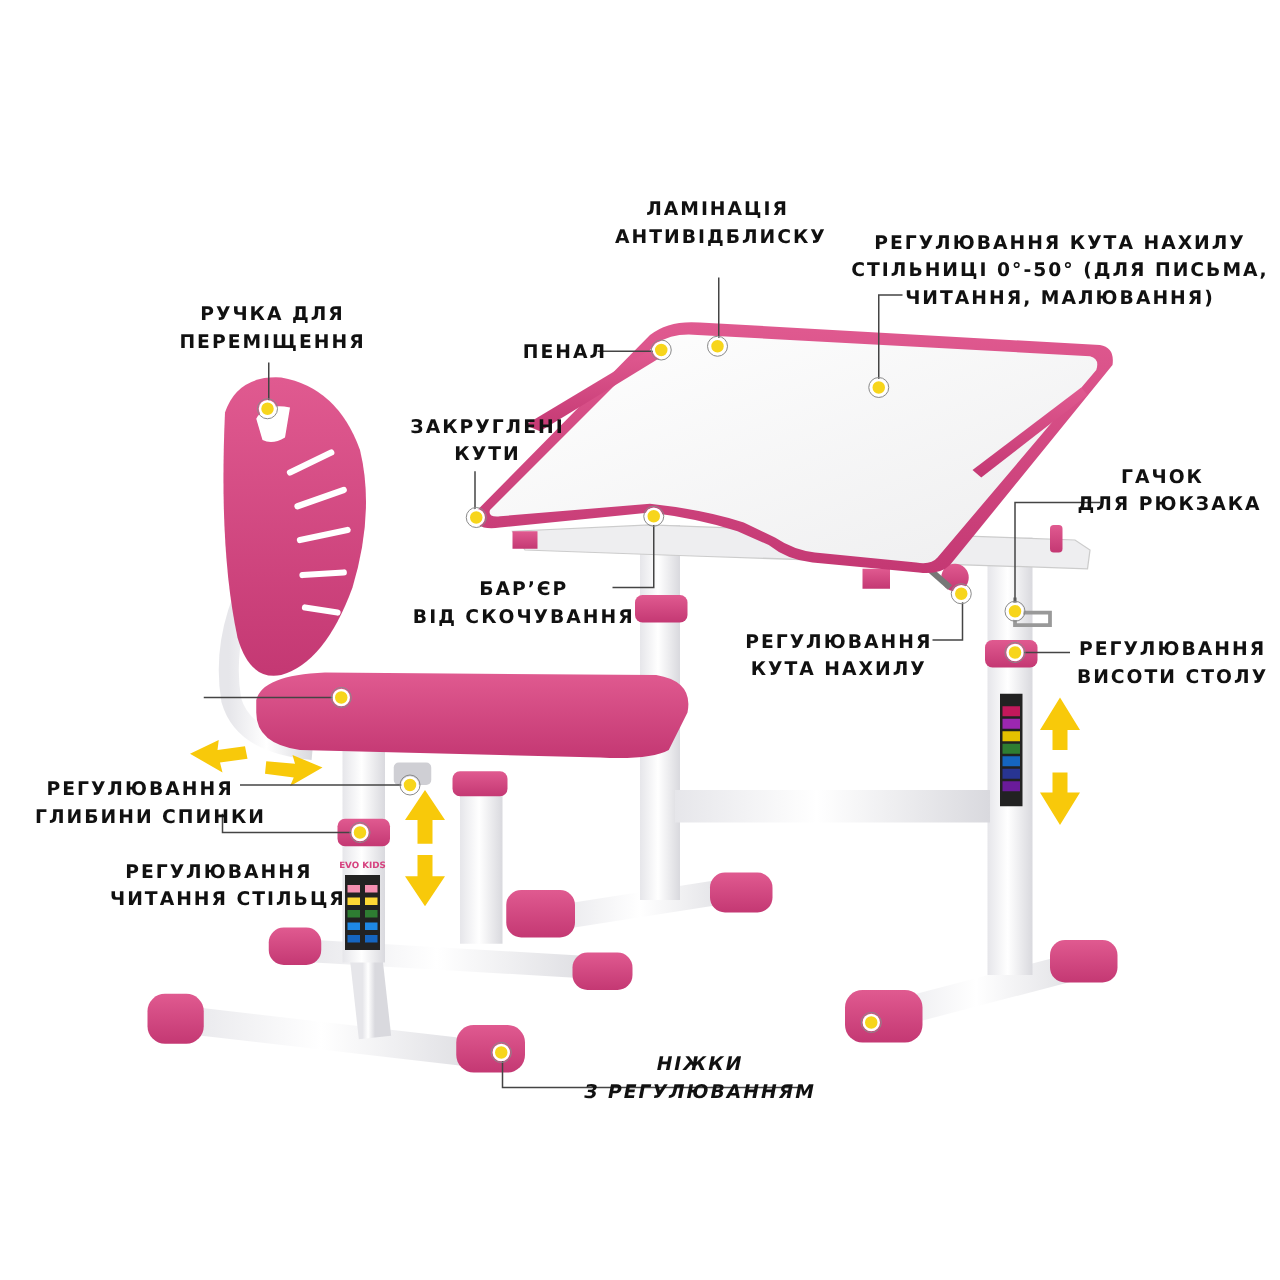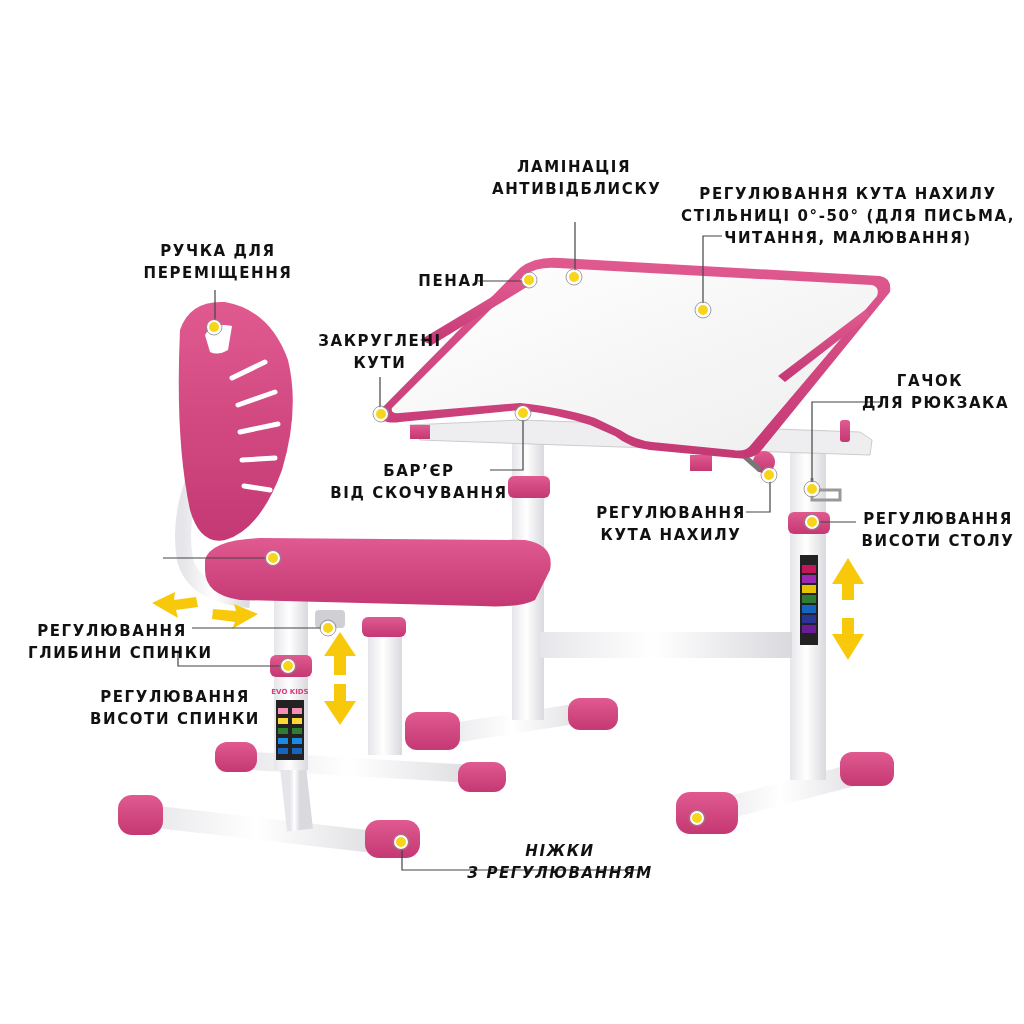--- a/index.html
+++ b/index.html
@@ -197,21 +197,21 @@
 
 <div class="label" style="left:138px;top:240px;width:160px;">
   <span>РУЧКА ДЛЯ</span>
   <span>ПЕРЕМІЩЕННЯ</span>
 </div>
 
 <div class="label" style="left:400px;top:270px;width:78px;margin-left:13px;">
   <span>ПЕНАЛ</span>
 </div>
 
-<div class="label" style="left:318px;top:330px;width:124px;">
+<div class="label" style="left:328px;top:330px;width:124px;">
   <span>ЗАКРУГЛЕНІ</span>
   <span>КУТИ</span>
 </div>
 
 <div class="label" style="left:862px;top:370px;width:136px;">
   <span>ГАЧОК</span>
   <span>ДЛЯ РЮКЗАКА</span>
 </div>
 
 <div class="label" style="left:326px;top:460px;width:186px;">
@@ -230,21 +230,21 @@
 </div>
 
 
 <div class="label" style="left:28px;top:620px;width:168px;">
   <span>РЕГУЛЮВАННЯ</span>
   <span>ГЛИБИНИ СПИНКИ</span>
 </div>
 
 <div class="label" style="left:88px;top:686px;width:174px;">
   <span>РЕГУЛЮВАННЯ</span>
-  <span>ВИСОТИ СПИНКИ</span>
+  <span>ЧИТАННЯ СТІЛЬЦЯ</span>
 </div>
 
 <div class="label" style="left:460px;top:840px;width:200px;font-style:italic;">
   <span>НІЖКИ</span>
   <span>З РЕГУЛЮВАННЯМ</span>
 </div>
 
 </div>
 
 </body></html>

